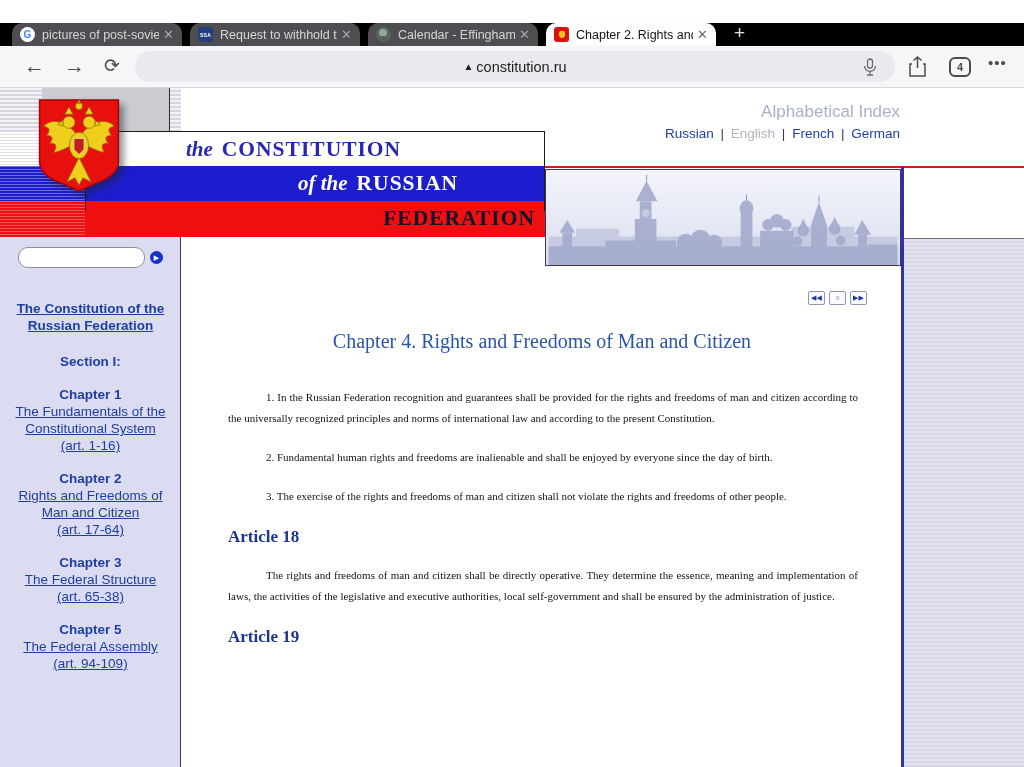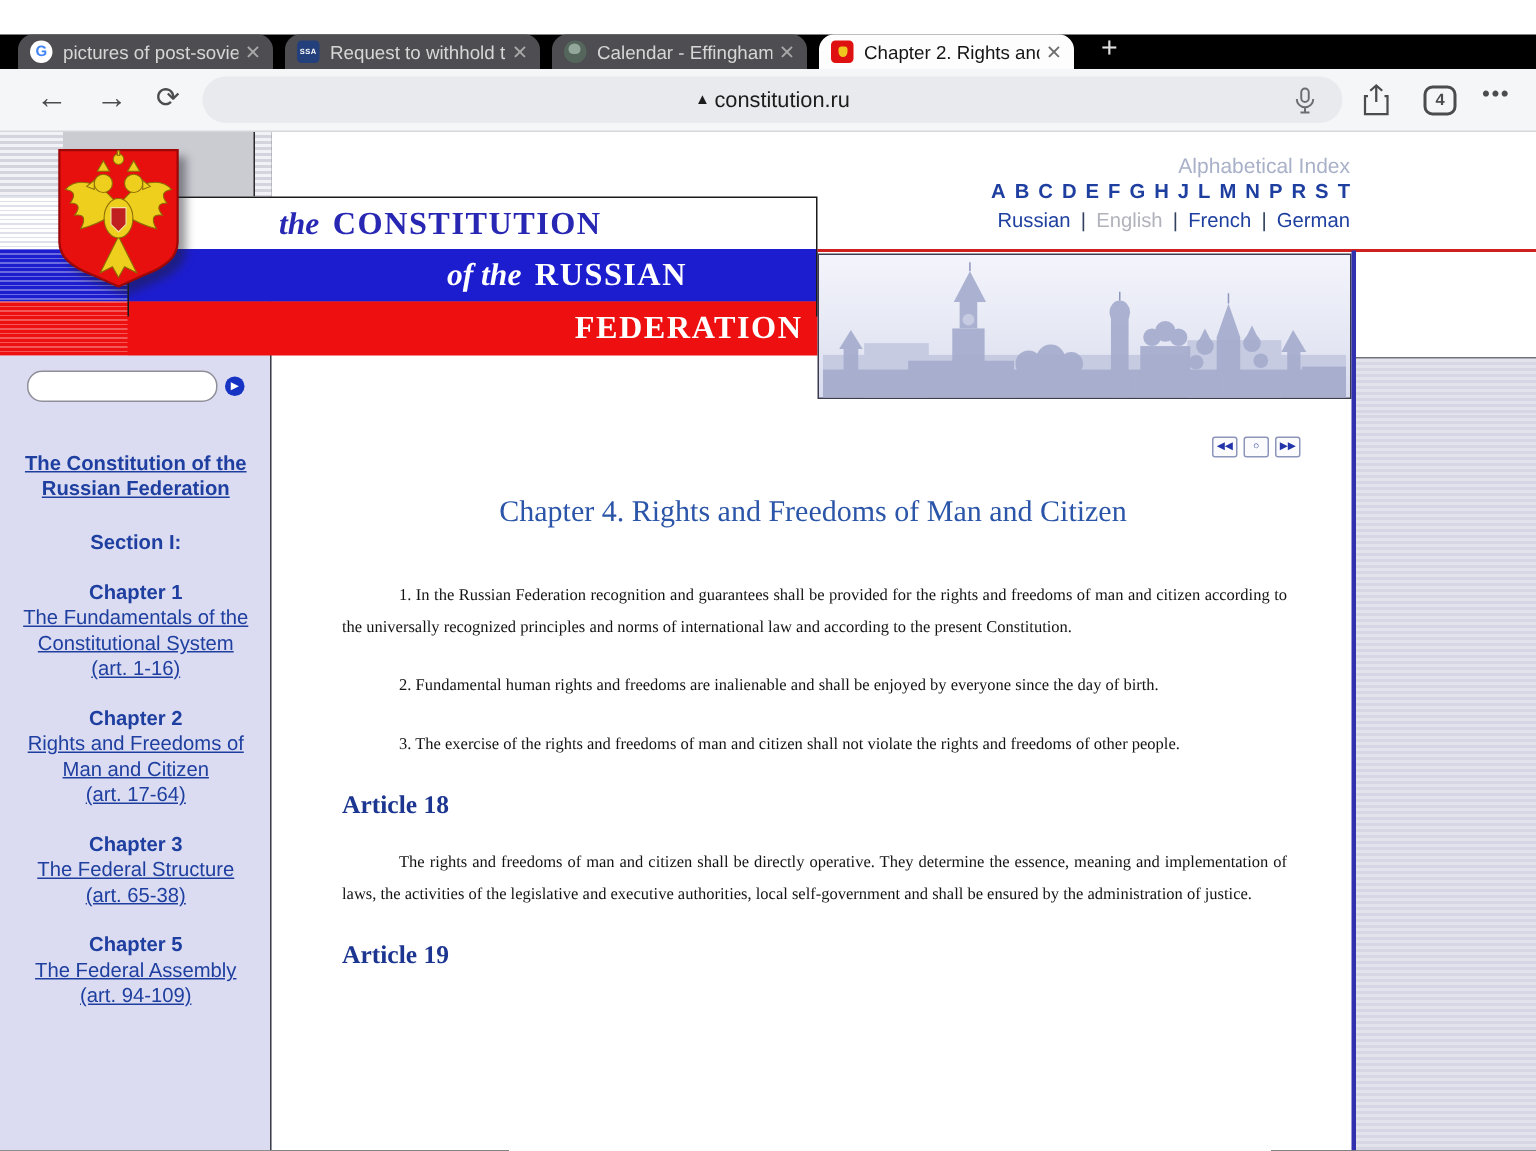--- a/index.html
+++ b/index.html
@@ -51,31 +51,31 @@
   .band-white { height:35px; background:#ffffff; }
   .band-blue { height:35px; background:#1d1dd0; }
   .band-red  { height:36px; background:#ee1010; }
   .band-stripes { position:absolute; left:0; top:0; width:85px; height:100%; }
   .band-white .band-stripes { background:repeating-linear-gradient(180deg, rgba(150,155,185,.30) 0 1px, transparent 1px 3px); }
   .band-blue .band-stripes { background:repeating-linear-gradient(180deg, rgba(255,255,255,.35) 0 1px, transparent 1px 3px); }
   .band-red .band-stripes { background:repeating-linear-gradient(180deg, rgba(255,255,255,.30) 0 1px, transparent 1px 3px); }
   .banner { position:absolute; left:85px; top:131px; width:460px; height:80px; border:1px solid #1b1b1b; font-family:"Liberation Serif", serif; }
   .banner-row1 { height:34px; background:#fff; color:#2727b4; padding-left:100px; display:flex; align-items:center; }
   .banner-row2 { height:35px; background:#1d1dd0; color:#fff; padding-left:212px; display:flex; align-items:center; }
-  .banner-row3 { height:35px; background:#ee1010; color:#ffffff; justify-content:flex-end; padding-right:9px; display:flex; align-items:center; }
+  .banner-row3 { height:35px; background:#ee1010; color:#0f172a; justify-content:flex-end; padding-right:9px; display:flex; align-items:center; }
   .banner-pre { font-style:italic; font-weight:700; font-size:21px; margin-right:9px; }
   .banner-main { font-weight:700; font-size:21.5px; letter-spacing:1px; }
   .coat-of-arms { position:absolute; left:36px; top:97px; filter:drop-shadow(5px 5px 3px rgba(30,30,40,.45)); }
   .red-line { position:absolute; left:545px; top:166px; width:479px; height:2px; background:#cf1f1f; }
   .kremlin { position:absolute; left:545px; top:169px; width:356px; height:97px; border:1px solid #3c3c50; background:linear-gradient(180deg,#f3f4fb 0%, #e6e8f4 55%, #d9dcee 100%); }
   .blue-vline { position:absolute; left:901px; top:167px; width:3px; height:600px; background:#3030ae; }
   .right-stripes { position:absolute; left:904px; top:238px; width:120px; height:529px; border-top:1px solid #70707a; background:repeating-linear-gradient(180deg, #e3e3ee 0 2px, #d6d6e4 2px 4px); }
   
   .alpha-block { position:absolute; left:560px; top:102px; width:340px; text-align:right; }
-  .alpha-label { color:#a9b1c8; font-size:14px; }
+  .alpha-label { color:#a9b1c8; font-size:17px; }
   .alpha-letters { margin-top:2px; color:#1e3fa0; font-size:13.5px; font-weight:700; }
   .alpha-letters span { display:inline-block; margin-left:6px; }
   .lang-row { margin-top:4px; font-size:13.5px; color:#1e3fa0; }
   .lang-link { font-weight:400; }
   .lang-current { color:#b2b2bc; }
   .lang-sep { color:#33415e; margin:0 3px; }
   
   .search-input { position:absolute; left:18px; top:247px; width:127px; height:21px; border:1px solid #8f8f99; border-radius:10px; background:#fff; }
   .search-go { position:absolute; left:150px; top:251px; width:13px; height:13px; border-radius:50%; background:#1733c4; color:#fff; font-size:7px; line-height:13px; text-align:center; }
   .side-nav { position:absolute; left:0; top:300px; width:181px; text-align:center; font-size:13.5px; line-height:17px; color:#1e3fa0; padding:0 6px; }
@@ -210,23 +210,20 @@
           <path d="M48,17 L56,17 L52,10 Z"></path>
         <circle cx="42" cy="9" r="3.5"></circle>
           <rect x="41.2" y="3.5" width="1.6" height="3"></rect>
       </g>
       <path d="M37,41 h10 v11 l-5,5 l-5,-5 Z" fill="#c02020" stroke="#f2e3a0" stroke-width="0.8"></path>
     </svg>
   </div>
 
   <div class="alpha-block">
     <div class="alpha-label">Alphabetical Index</div>
-    <div class="alpha-letters">
-      <span>A</span><span>B</span><span>C</span><span>D</span><span>E</span><span>F</span><span>G</span><span>H</span><span>J</span><span>L</span><span>M</span><span>N</span><span>P</span><span>R</span><span>S</span><span>T</span>
-    </div>
     <div class="lang-row">
       <span class="lang-link">Russian</span>
       <span class="lang-sep">|</span>
       <span class="lang-current">English</span>
       <span class="lang-sep">|</span>
       <span class="lang-link">French</span>
       <span class="lang-sep">|</span>
       <span class="lang-link">German</span>
     </div>
   </div>

